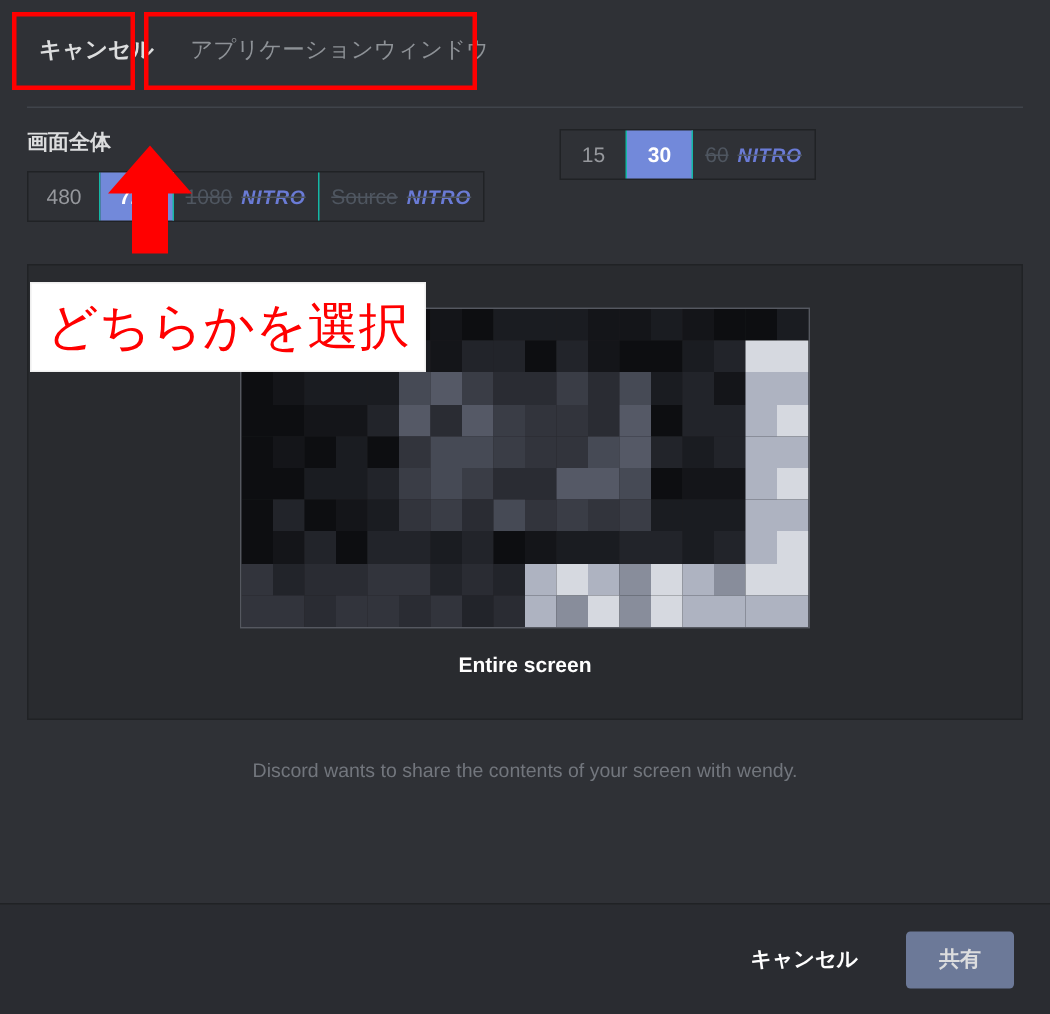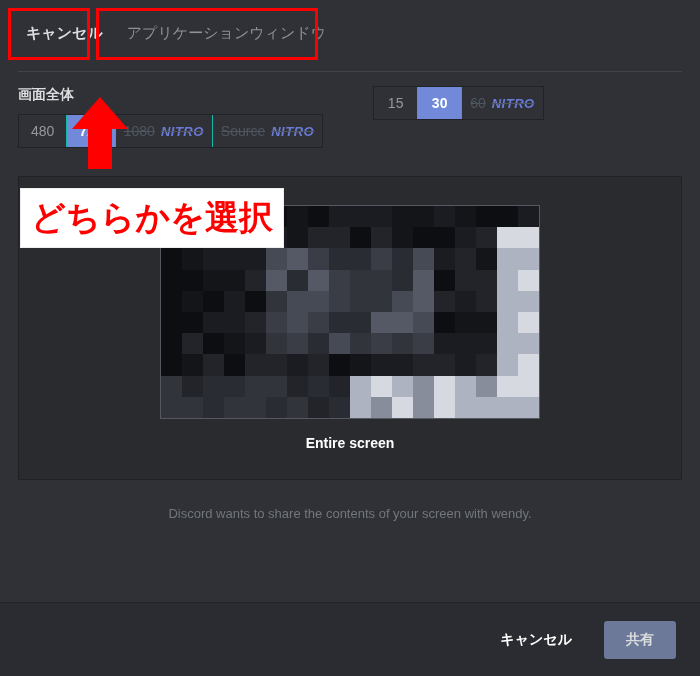--- a/index.html
+++ b/index.html
@@ -72,21 +72,21 @@
   .btn-primary { background: #6c7998; color: #dcddde; }
   
   .anno-box { position: absolute; border: 3px solid #ff0000; background: transparent; pointer-events: none; }
   .anno1 { left: 8px; top: 8px; width: 82px; height: 52px; }
   .anno2 { left: 96px; top: 8px; width: 222px; height: 52px; }
   .anno-arrow {
     position: absolute; left: 70px; top: 95px; width: 60px; height: 80px; pointer-events: none;
   }
   .anno-label {
     position: absolute; left: 20px; top: 188px; background: #fff;
-    color: #ff0000; font-weight: 700; font-size: 34px;
+    color: #ff0000; font-weight: 400; font-size: 34px;
     padding: 6px 10px; pointer-events: none; border: 1px solid #eee;
     font-family: "Hiragino Sans", "Meiryo", sans-serif;
   }
 </style>
 </head>
 <body>
 
 <div class="content">
   <div class="tabs">
     <div class="tab">キャンセル</div>

